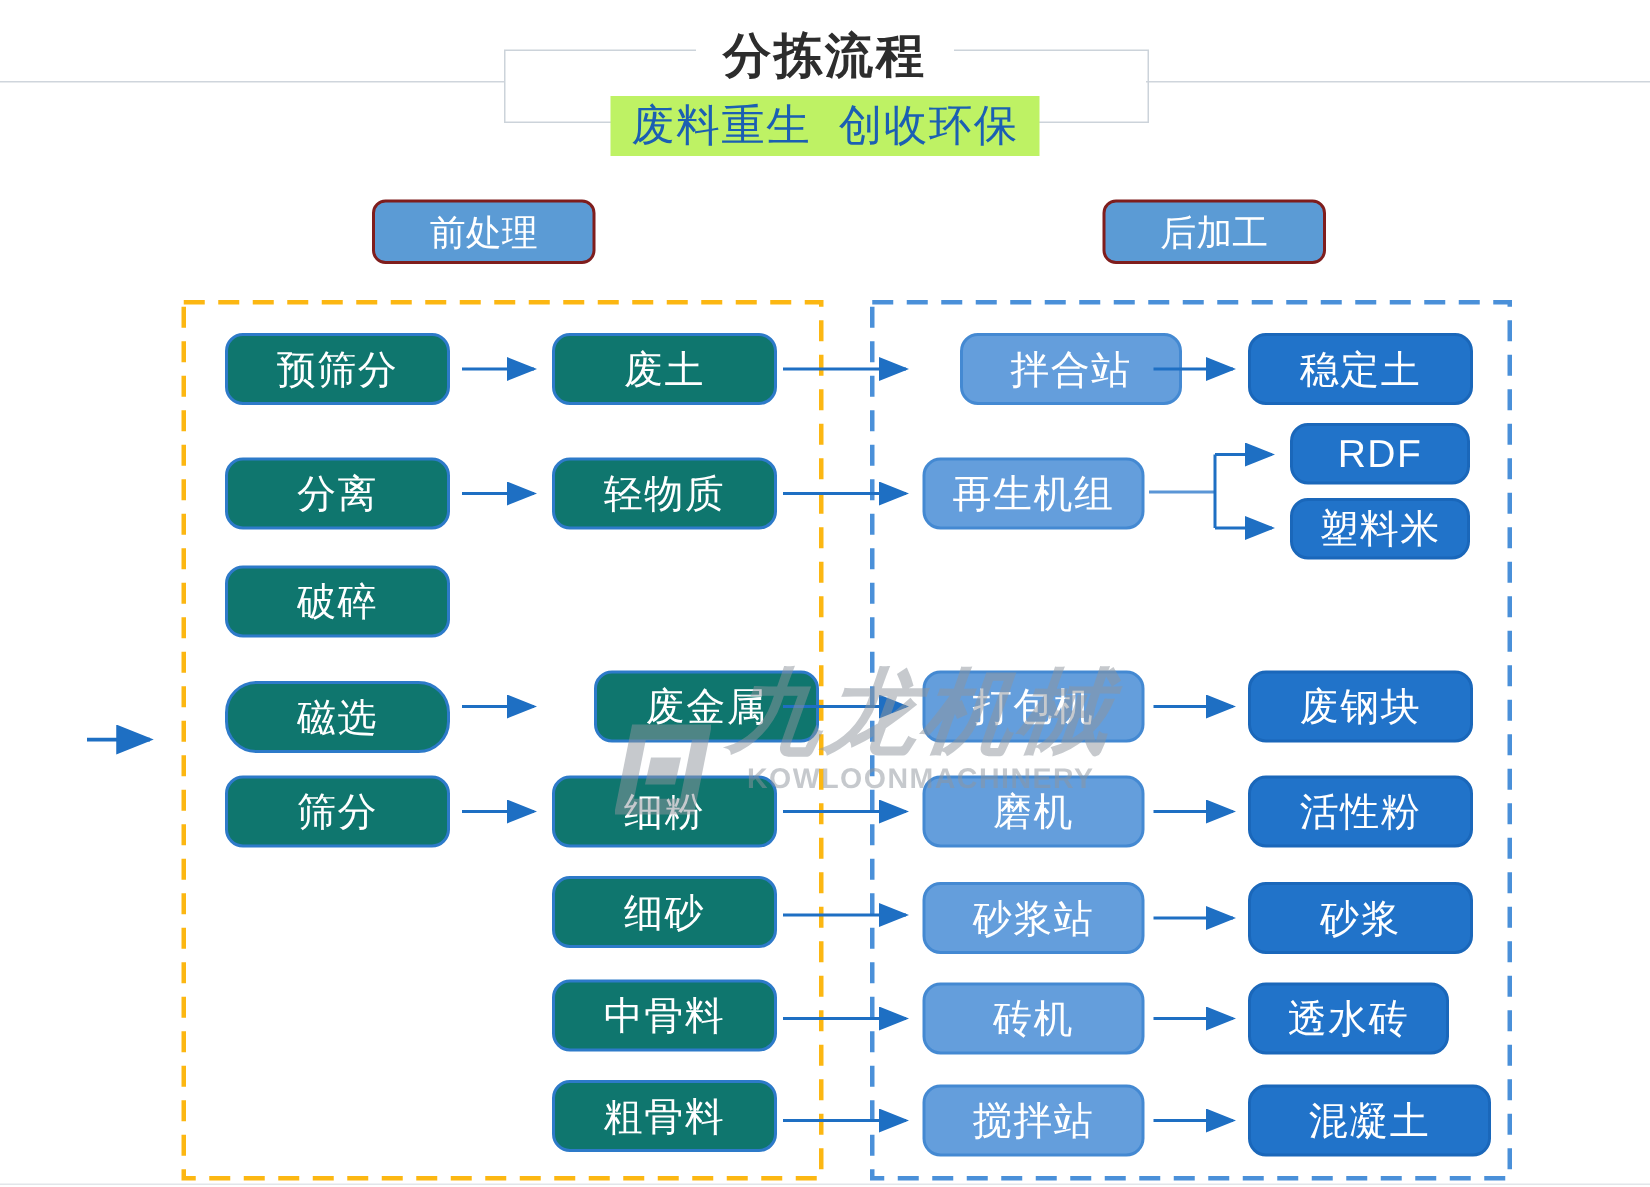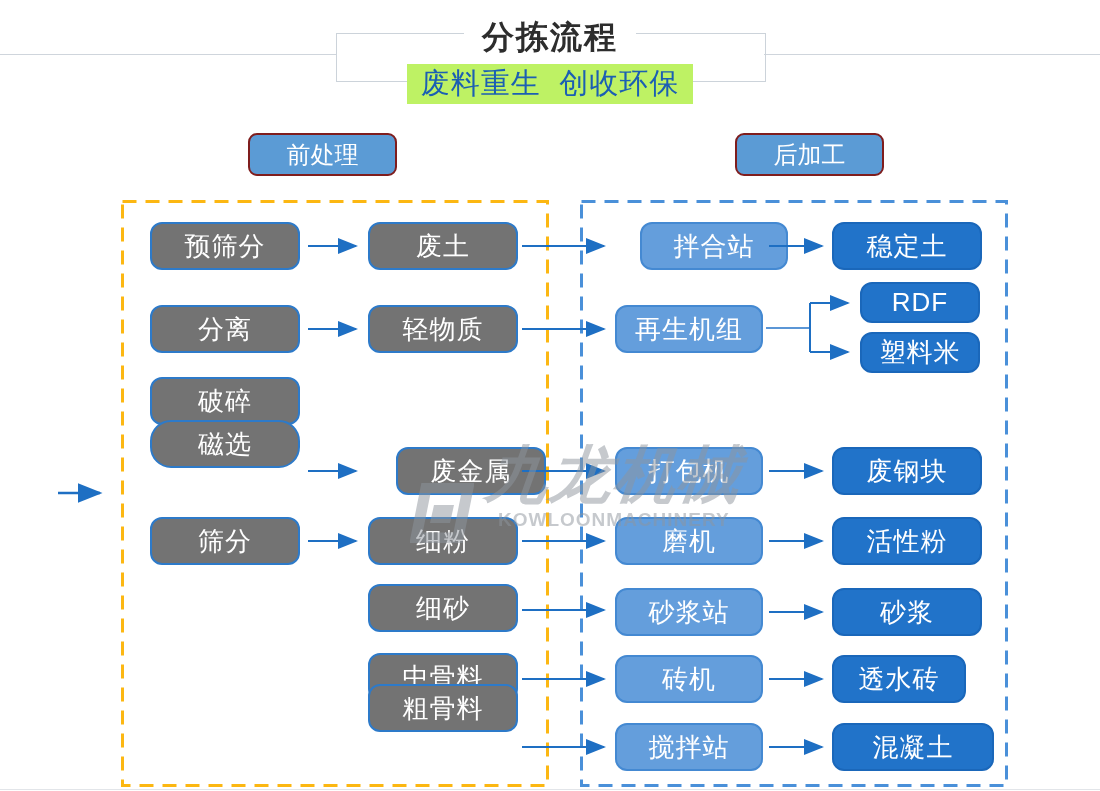--- a/index.html
+++ b/index.html
@@ -21,21 +21,21 @@
     position:absolute;width:149px;height:43px;border-radius:9px;
     background:#5b9bd5;border:2px solid #7f1d1d;box-sizing:border-box;
     color:#fff;font-size:24px;display:flex;align-items:center;justify-content:center;
   }
   
   .node{
     position:absolute;height:48px;box-sizing:border-box;border-radius:12px;
     color:#fff;font-size:26px;display:flex;align-items:center;justify-content:center;
     letter-spacing:1px;
   }
-  .c1{background:#737373;border:2px solid #2d7ac9;}
+  .c1{background:#0f766e;border:2px solid #2d7ac9;}
   .c3{background:#649edc;border:2px solid #4489d2;}
   .dark{background:#2173c9;border:2px solid #1a67ba;}
   .small{height:41px;width:120px;}
   
   .source{
     position:absolute;left:2px;top:422px;width:48px;height:141px;border-radius:10px;
     background:#fdb813;color:#fff;font-size:24px;font-weight:bold;
     display:flex;align-items:center;justify-content:center;text-align:center;
   }
   .source span{display:inline-block;width:24px;line-height:33px;word-break:break-all;}
@@ -101,30 +101,30 @@
     <path d="M766 328 H810" stroke="#5b96d6" stroke-width="2" fill="none"></path>
     <path d="M810 303 V352" stroke="#1e6fc3" stroke-width="2" fill="none"></path>
     <path d="M810 303 H848" stroke="#1e6fc3" stroke-width="2" fill="none" marker-end="url(#arr)"></path>
     <path d="M810 352 H848" stroke="#1e6fc3" stroke-width="2" fill="none" marker-end="url(#arr)"></path>
   </svg>
 
 
   <div class="node c1" style="left:150px;top:222px;width:150px;">预筛分</div>
   <div class="node c1" style="left:150px;top:305px;width:150px;">分离</div>
   <div class="node c1" style="left:150px;top:377px;width:150px;">破碎</div>
-  <div class="node c1" style="left:150px;top:420px;width:150px;border-radius:21px;">磁选</div>
+  <div class="node c1" style="left:150px;top:454px;width:150px;border-radius:21px;">磁选</div>
   <div class="node c1" style="left:150px;top:517px;width:150px;">筛分</div>
 
   <div class="node c1" style="left:368px;top:222px;width:150px;">废土</div>
   <div class="node c1" style="left:368px;top:305px;width:150px;">轻物质</div>
   <div class="node c1" style="left:368px;top:447px;width:150px;margin-left:28px;">废金属</div>
   <div class="node c1" style="left:368px;top:517px;width:150px;">细粉</div>
   <div class="node c1" style="left:368px;top:584px;width:150px;">细砂</div>
   <div class="node c1" style="left:368px;top:653px;width:150px;">中骨料</div>
-  <div class="node c1" style="left:368px;top:684px;width:150px;">粗骨料</div>
+  <div class="node c1" style="left:368px;top:720px;width:150px;">粗骨料</div>
 
   <div class="node c3" style="left:640px;top:222px;width:148px;">拌合站</div>
   <div class="node c3" style="left:615px;top:305px;width:148px;">再生机组</div>
   <div class="node c3" style="left:615px;top:447px;width:148px;">打包机</div>
   <div class="node c3" style="left:615px;top:517px;width:148px;">磨机</div>
   <div class="node c3" style="left:615px;top:588px;width:148px;">砂浆站</div>
   <div class="node c3" style="left:615px;top:655px;width:148px;">砖机</div>
   <div class="node c3" style="left:615px;top:723px;width:148px;">搅拌站</div>
 
   <div class="node dark" style="left:832px;top:222px;width:150px;">稳定土</div>

